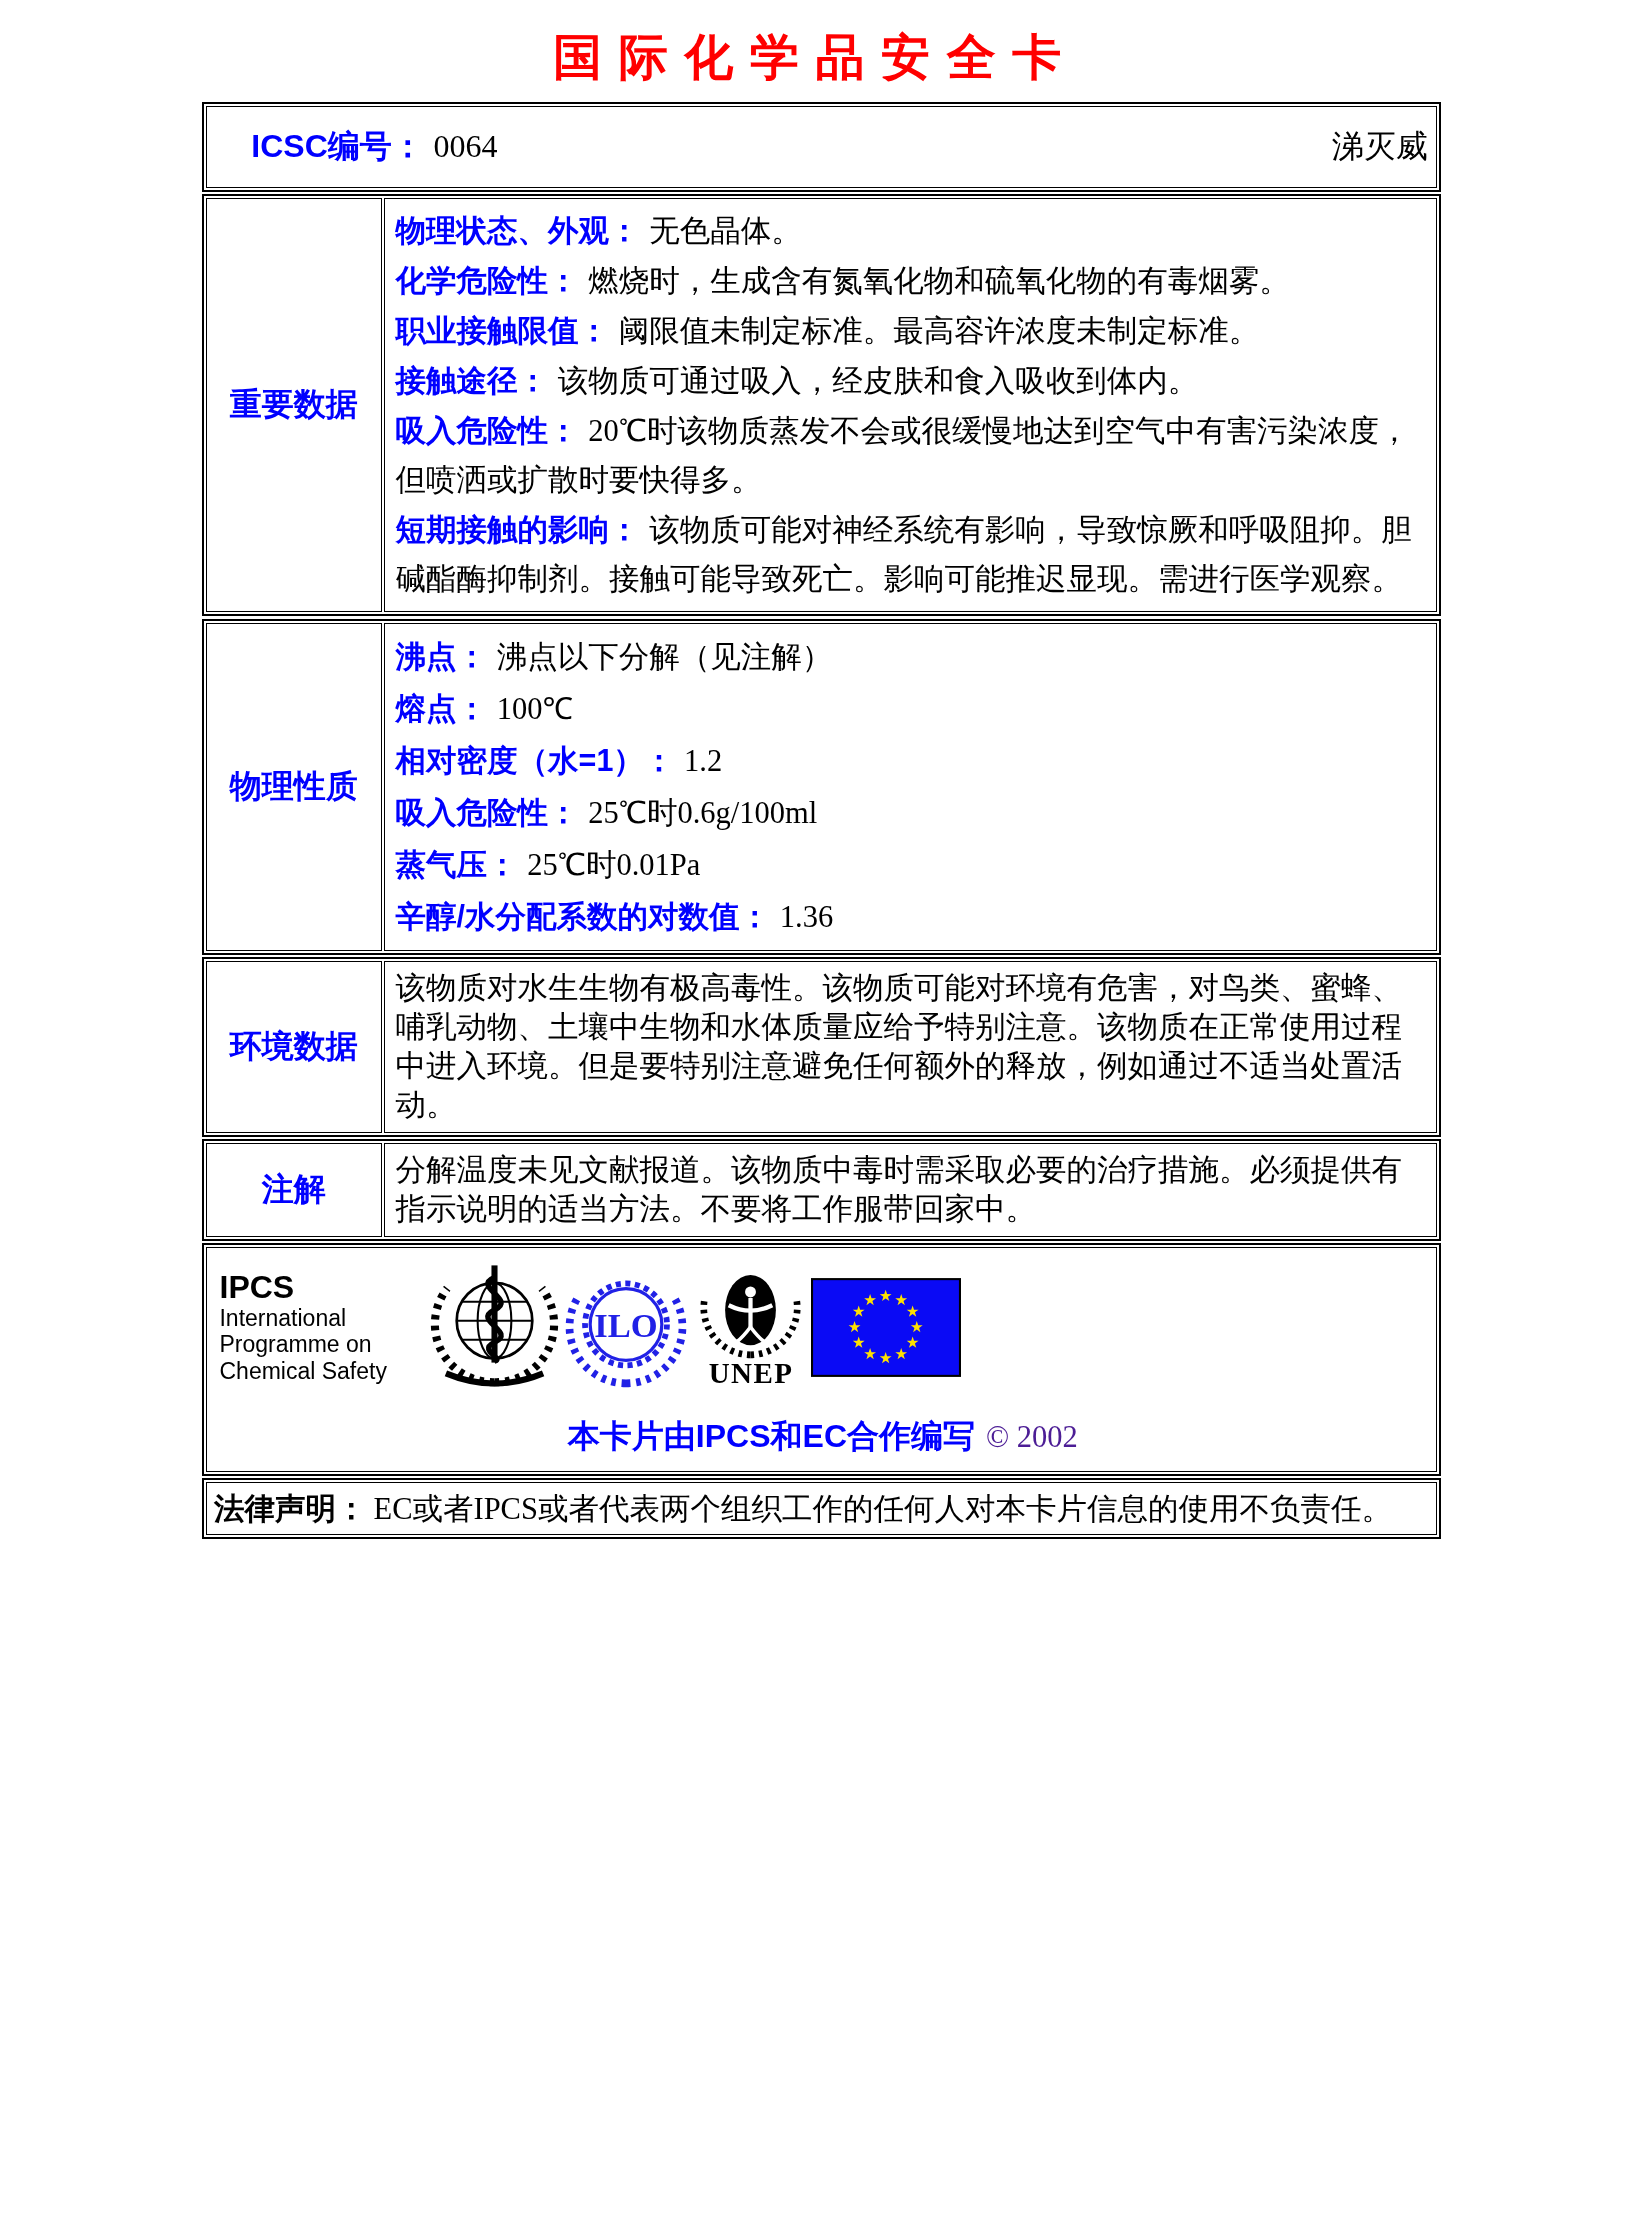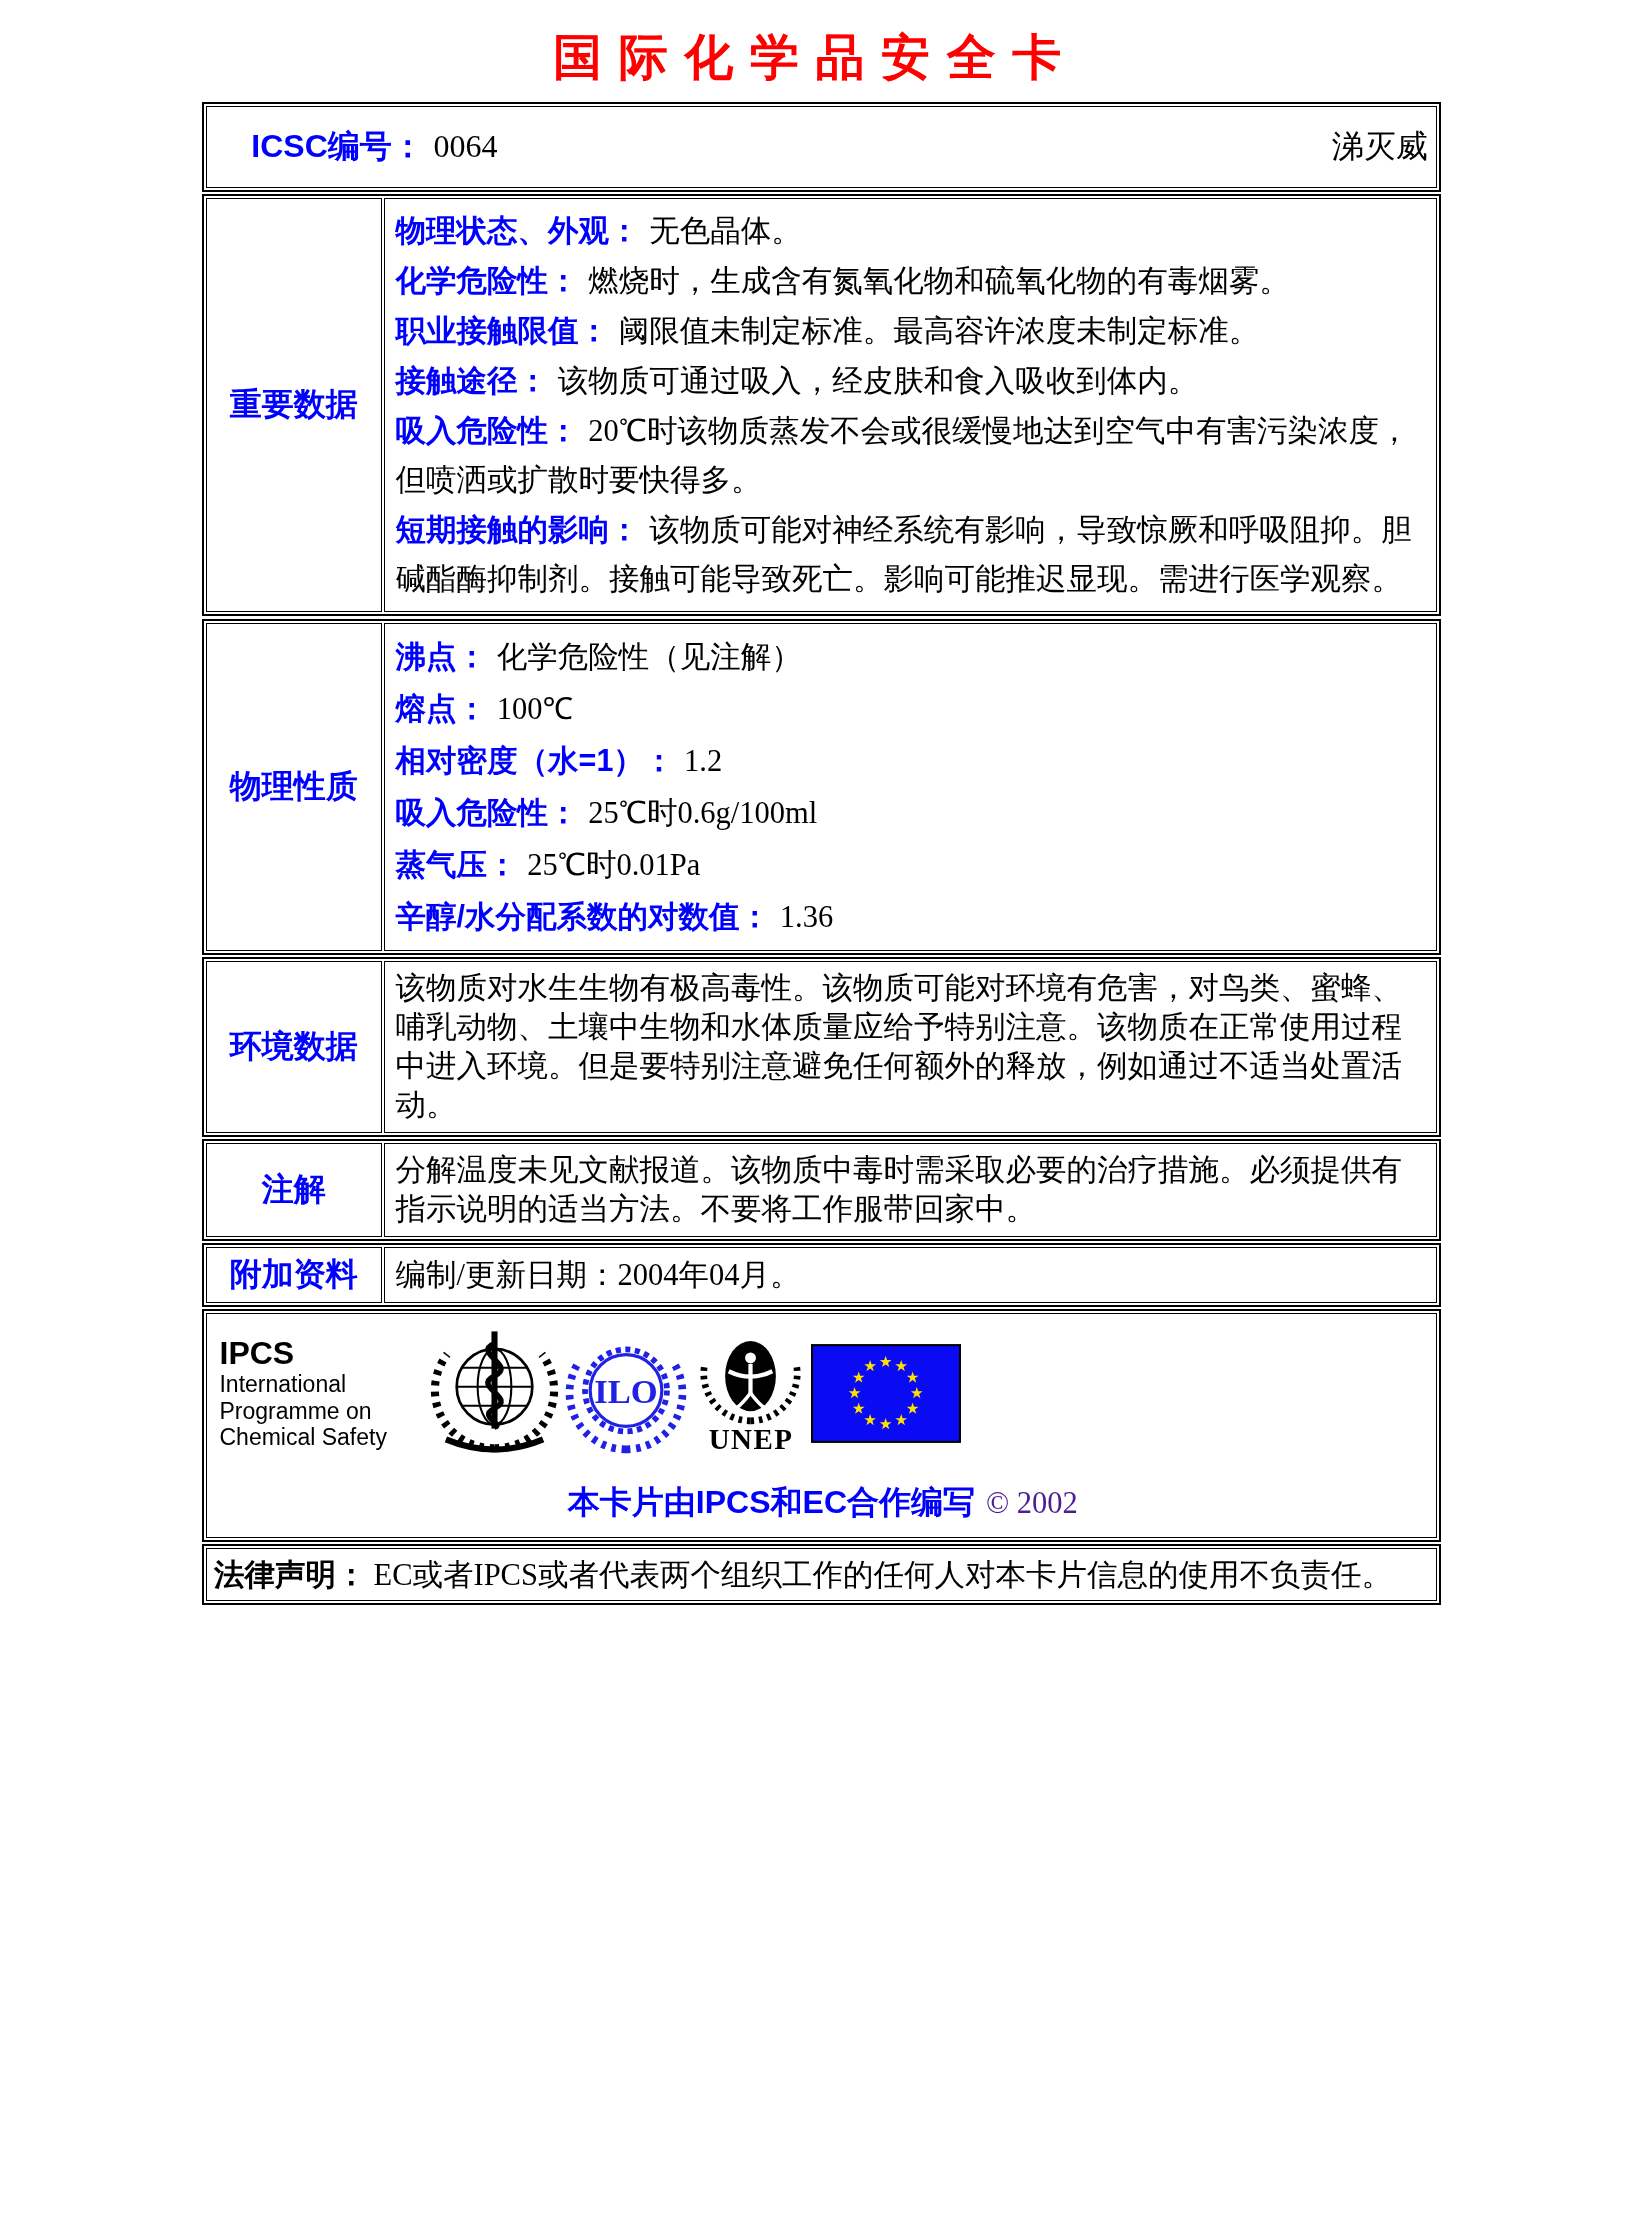--- a/index.html
+++ b/index.html
@@ -78,21 +78,21 @@
           <div class="field"><span class="flabel">吸入危险性：</span><span>20℃时该物质蒸发不会或很缓慢地达到空气中有害污染浓度，但喷洒或扩散时要快得多。</span></div>
           <div class="field"><span class="flabel">短期接触的影响：</span><span>该物质可能对神经系统有影响，导致惊厥和呼吸阻抑。胆碱酯酶抑制剂。接触可能导致死亡。影响可能推迟显现。需进行医学观察。</span></div>
         </div>
       </div>
     </div>
 
     <div class="sec">
       <div class="trow">
         <div class="tcell label-cell">物理性质</div>
         <div class="tcell content-cell content-physical">
-          <div class="field"><span class="flabel">沸点：</span><span>化学危险性（见注解）</span></div>
+          <div class="field"><span class="flabel">沸点：</span><span>沸点以下分解（见注解）</span></div>
           <div class="field"><span class="flabel">熔点：</span><span>100℃</span></div>
           <div class="field"><span class="flabel">相对密度（水=1）：</span><span>1.2</span></div>
           <div class="field"><span class="flabel">吸入危险性：</span><span>25℃时0.6g/100ml</span></div>
           <div class="field"><span class="flabel">蒸气压：</span><span>25℃时0.01Pa</span></div>
           <div class="field"><span class="flabel">辛醇/水分配系数的对数值：</span><span>1.36</span></div>
         </div>
       </div>
     </div>
 
     <div class="sec">
@@ -102,26 +102,20 @@
       </div>
     </div>
 
     <div class="sec">
       <div class="trow">
         <div class="tcell label-cell">注解</div>
         <div class="tcell content-cell content-notes">分解温度未见文献报道。该物质中毒时需采取必要的治疗措施。必须提供有指示说明的适当方法。不要将工作服带回家中。</div>
       </div>
     </div>
 
-    <div class="sec">
-      <div class="trow">
-        <div class="tcell label-cell">附加资料</div>
-        <div class="tcell content-cell content-add">编制/更新日期：2004年04月。</div>
-      </div>
-    </div>
 
     <div class="sec">
       <div class="trow">
         <div class="tcell logos-cell">
           <div class="logos-row">
 
             <div class="ipcs-block">
               <div class="ipcs-title">IPCS</div>
               <div class="ipcs-sub">International</div>
               <div class="ipcs-sub">Programme on</div>

